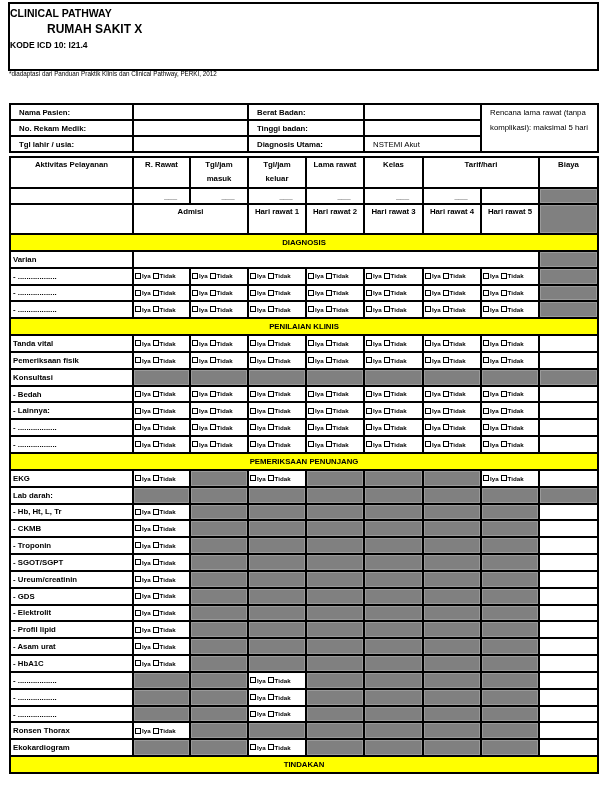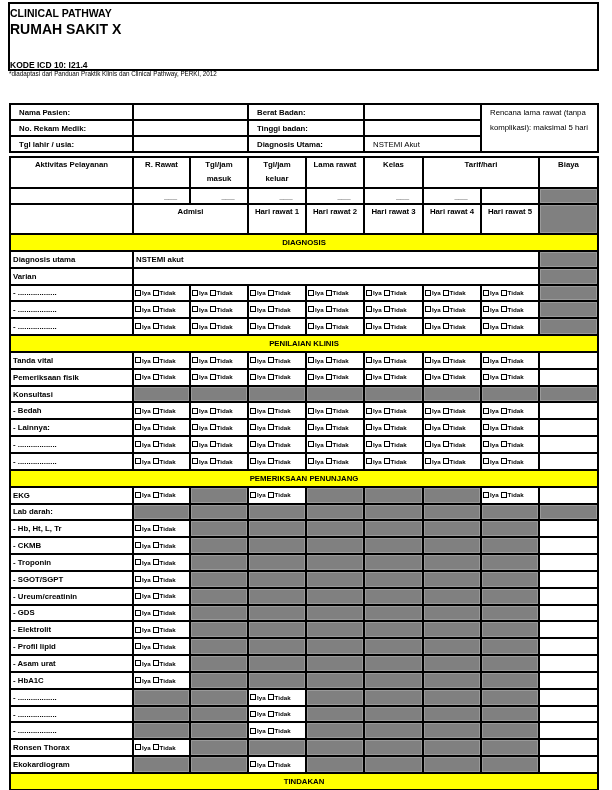--- a/index.html
+++ b/index.html
@@ -2,23 +2,23 @@
 <html><head>
 <meta charset="utf-8">
 <style>
   html, body { margin:0; padding:0; background:#ffffff; }
   body { width:612px; height:790px; position:relative; overflow:hidden;
          font-family:"Liberation Sans", "DejaVu Sans", sans-serif; color:#000; }
   .title-box { position:absolute; left:8px; top:2px; width:587px; height:65px;
                border:2px solid #000; text-align:left; }
   .title-box div { font-weight:bold; line-height:16px; }
   .t1 { font-size:10.5px; margin-top:1px; }
-  .t2 { font-size:14px; }
+  .t2 { font-size:12px;margin-left:37px; }
   .t3 { font-size:8.5px; }
-  .t4 { font-size:8.5px;margin-top:20px; }
+  .t4 { font-size:8.5px; }
   .footnote { position:absolute; left:9px; top:70px; font-size:6.3px; }
 
   table { border-collapse:collapse; table-layout:fixed; position:absolute; left:9px; }
   td { border:2px solid #000; padding:0 2px; font-size:7.8px; font-weight:bold;
        overflow:hidden; white-space:nowrap; vertical-align:middle; box-sizing:border-box; }
 
   .patient { top:103px; width:588px; }
   .patient td { height:16px; font-size:7.8px; font-weight:normal;padding-left:8px; }
   .patient td.lbl { font-weight:bold; }
   .patient td.rencana { vertical-align:top; white-space:normal; line-height:15px; font-weight:normal; }
@@ -117,25 +117,20 @@
       <td>Hari rawat 2</td>
       <td>Hari rawat 3</td>
       <td>Hari rawat 4</td>
       <td>Hari rawat 5</td>
       <td class="gray"></td>
     </tr>
   <tr class="sec">
         <td colspan="9">DIAGNOSIS</td>
       </tr>
       <tr class="r">
-        <td class="label">Diagnosis utama</td>
-        <td colspan="7">NSTEMI akut</td>
-        <td class="gray"></td>
-      </tr>
-      <tr class="r">
         <td class="label">Varian</td>
         <td colspan="7"></td>
         <td class="gray"></td>
       </tr>
       <tr class="r">
         <td class="label">- ..................</td>
         <td class="cb"><span class="cbitem"><span class="box"></span><span>Iya</span></span><span class="cbitem"><span class="box"></span><span>Tidak</span></span></td>
         <td class="cb"><span class="cbitem"><span class="box"></span><span>Iya</span></span><span class="cbitem"><span class="box"></span><span>Tidak</span></span></td>
         <td class="cb"><span class="cbitem"><span class="box"></span><span>Iya</span></span><span class="cbitem"><span class="box"></span><span>Tidak</span></span></td>
         <td class="cb"><span class="cbitem"><span class="box"></span><span>Iya</span></span><span class="cbitem"><span class="box"></span><span>Tidak</span></span></td>

